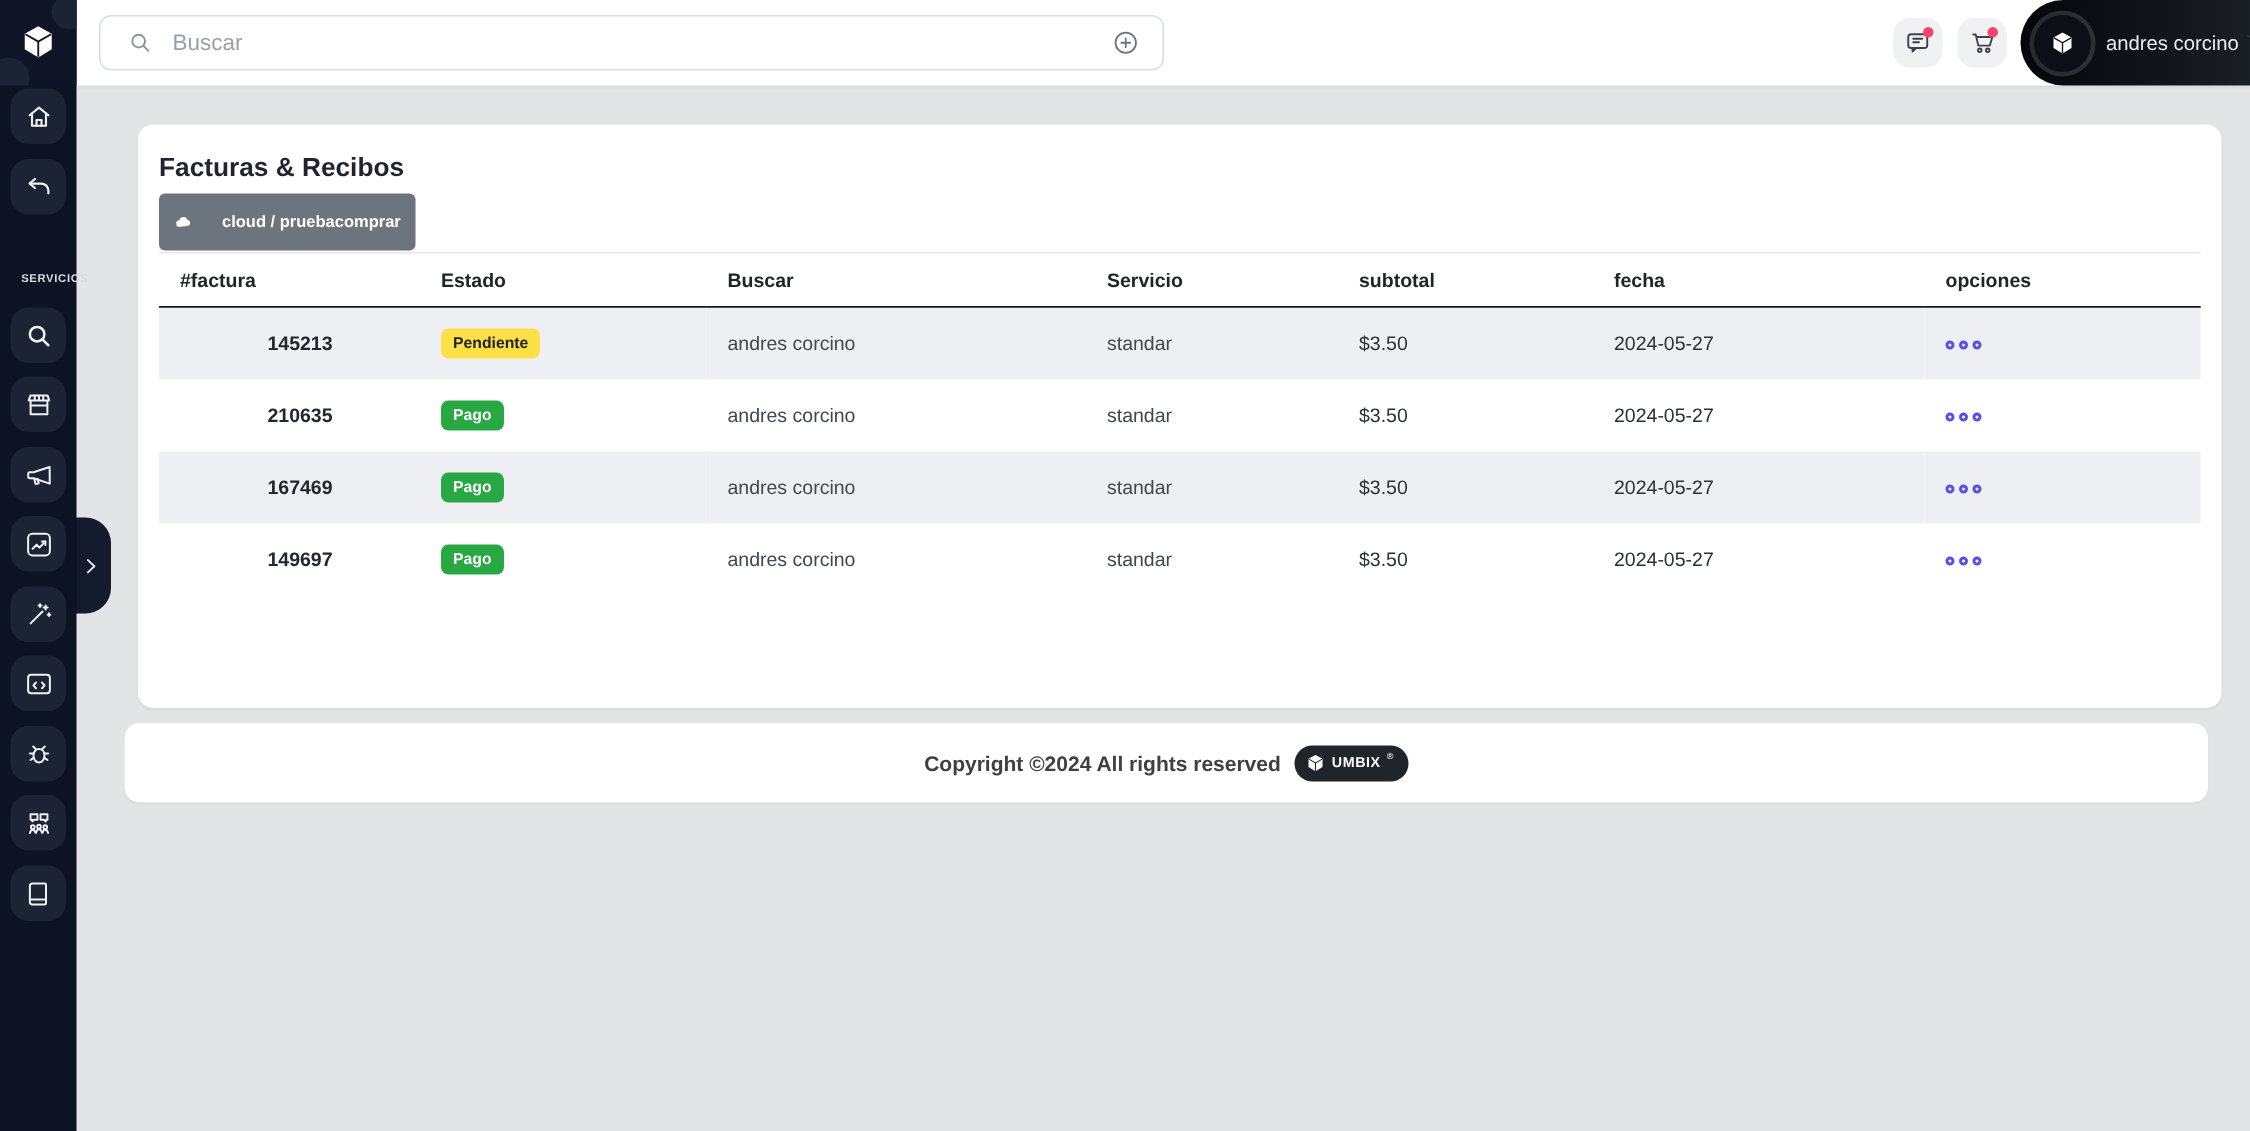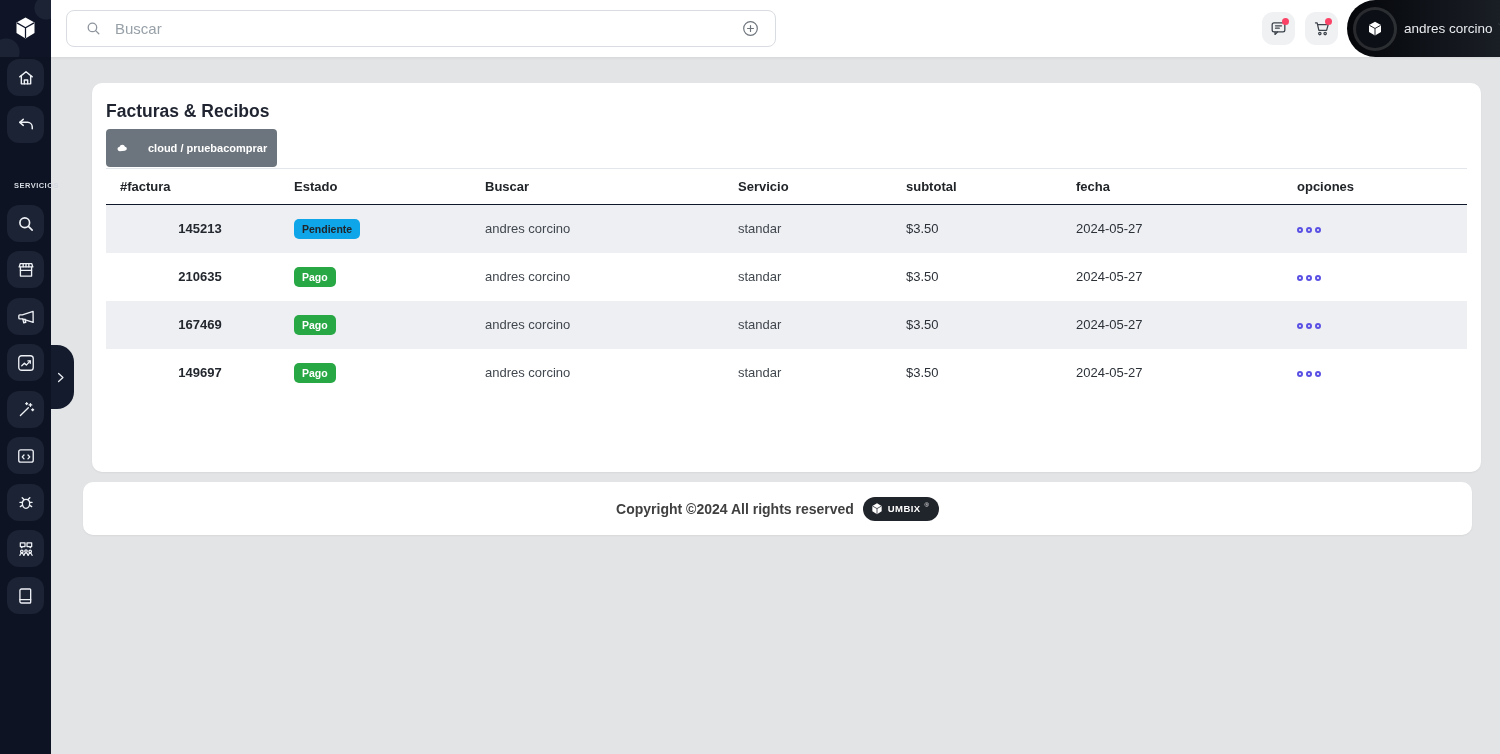--- a/index.html
+++ b/index.html
@@ -293,21 +293,21 @@
         <th>Buscar</th>
         <th>Servicio</th>
         <th>subtotal</th>
         <th>fecha</th>
         <th>opciones</th>
       </tr>
     </thead>
     <tbody>
       <tr>
         <td class="cell-factura">145213</td>
-        <td><span class="badge-status" style="background-color: #0ea5e9; color: rgb(33, 37, 41);">Pendiente</span></td>
+        <td><span class="badge-status" style="background-color: #fde047; color: rgb(33, 37, 41);">Pendiente</span></td>
         <td class="cell-plain">andres corcino</td>
         <td class="cell-plain">standar</td>
         <td class="cell-strong">$3.50</td>
         <td class="cell-strong">2024-05-27</td>
         <td><span class="options-dots">
               <i></i>
               <i></i>
               <i></i>
             </span></td>
       </tr>

